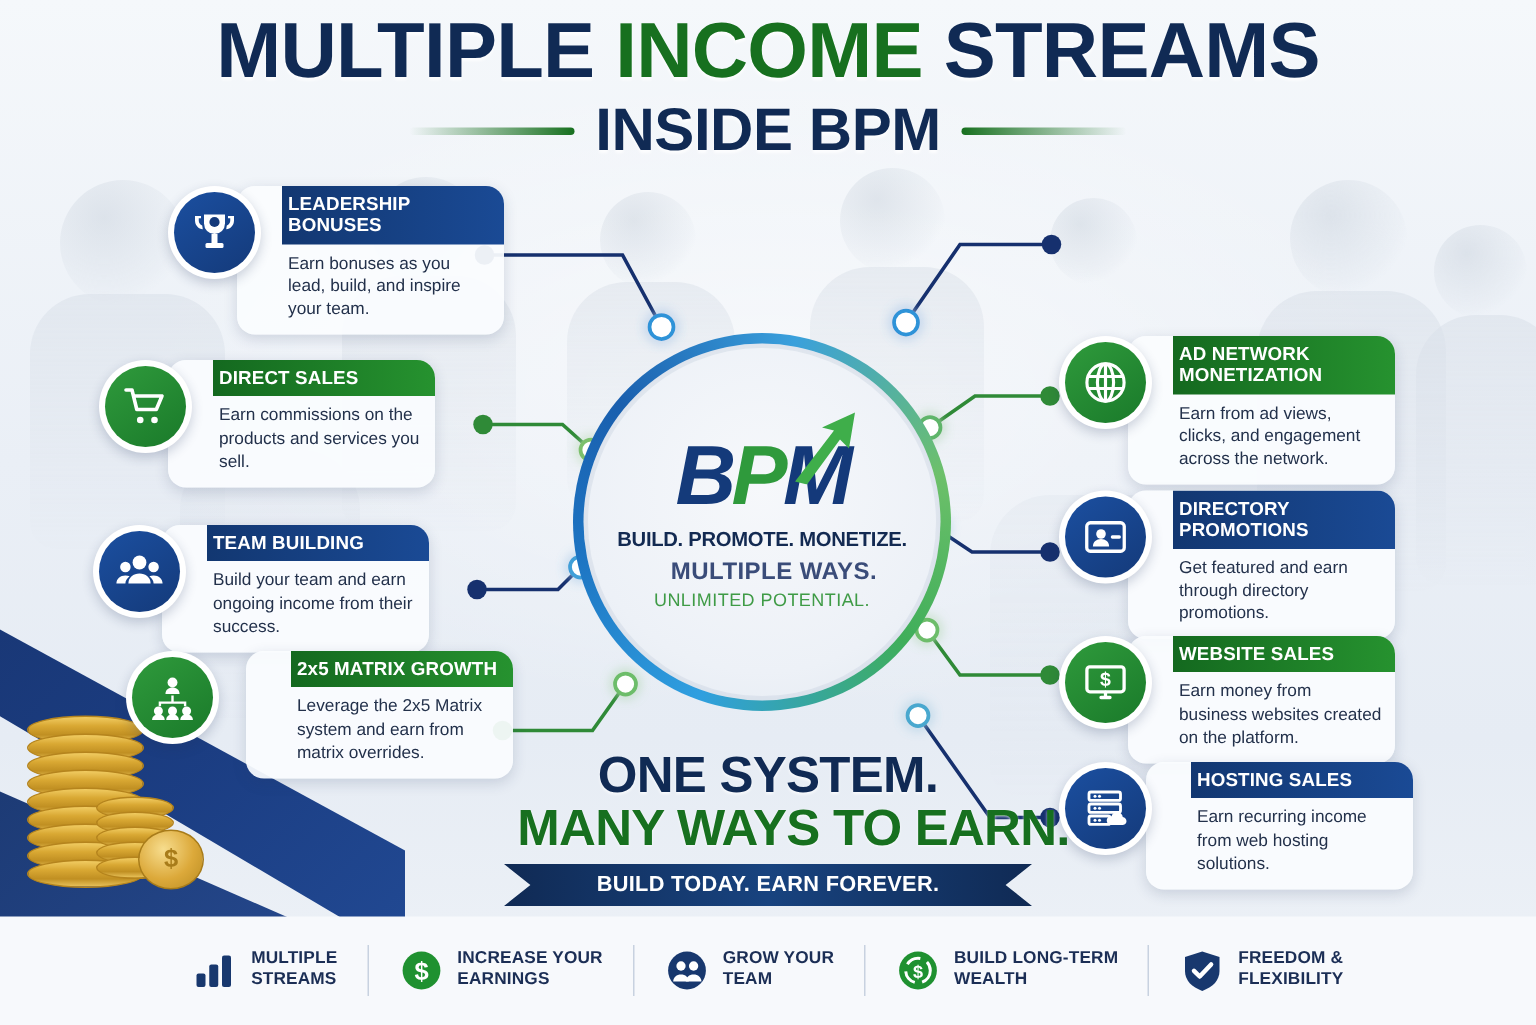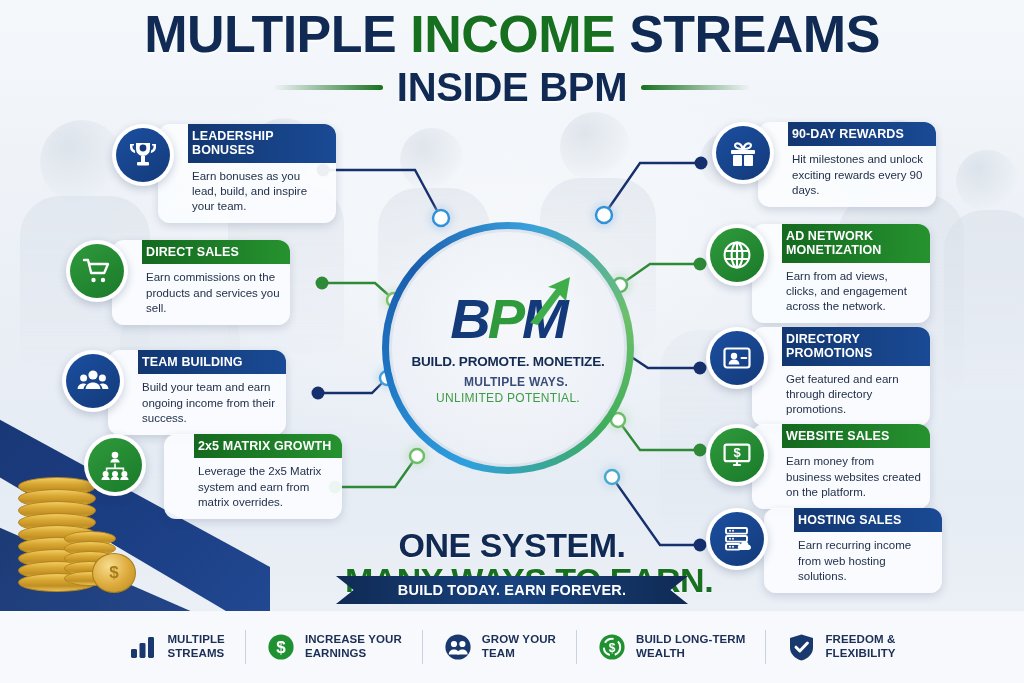--- a/index.html
+++ b/index.html
@@ -62,21 +62,21 @@
 
   .logo { position:absolute; left:392px; top:232px; width:232px; height:232px;
           display:flex; flex-direction:column; align-items:center; justify-content:center; }
   .logo-word { position:relative; font-size:56px; font-weight:800; letter-spacing:-3px;
                line-height:1; display:flex; align-items:flex-end; }
   .logo-word .b { color:#143a7a; font-style:italic; }
   .logo-word .p { color:#2f9a3c; font-style:italic; }
   .logo-word .m { color:#14397a; font-style:italic; }
   .logo-arrow { position:absolute; right:-6px; top:-16px; width:46px; height:50px; }
   .tag1 { font-size:13.5px; font-weight:800; color:#132a52; letter-spacing:-.2px; margin-top:7px; }
-  .tag2 { font-size:12px; font-weight:800; color:#3a4c79; letter-spacing:.3px; margin-top:6px;padding-left:16px; }
+  .tag2 { font-size:16px; font-weight:800; color:#3a4c79; letter-spacing:.3px; margin-top:6px;padding-left:16px; }
   .tag3 { font-size:12px; font-weight:400; color:#3f9b46; letter-spacing:.3px; margin-top:2px; }
 
   
   .card { position:absolute; display:flex; align-items:flex-start; }
   .badge { position:relative; z-index:3; width:62px; height:62px; border-radius:50%;
            background:#fff; display:flex; align-items:center; justify-content:center;
            box-shadow:0 3px 8px rgba(30,50,90,.22); flex:0 0 auto; }
   .badge .disc { width:54px; height:54px; border-radius:50%;
                  display:flex; align-items:center; justify-content:center; }
   .badge.navy .disc { background: linear-gradient(145deg,#1b4fa0,#143a7a); }
@@ -102,21 +102,21 @@
           background: linear-gradient(180deg,#f1cc62 0%,#d9a833 35%,#c08f22 70%,#e8c25a 100%);
           border:1px solid #b5841d; }
   .coin-face { position:absolute; border-radius:50%;
           background: radial-gradient(circle at 38% 32%, #f7dd8e, #dca93a 55%, #b98b22 100%);
           border:1px solid #a87c1a; display:flex; align-items:center; justify-content:center;
           color:#a87c1a; font-weight:800; }
 
   
   .onesys { position:absolute; left:0; right:0; top:500px; text-align:center; }
   .onesys .l1 { font-size:34px; font-weight:800; color:#102a54; letter-spacing:-.5px; line-height:1.02;
-                text-shadow:0 1px 2px rgba(255,255,255,.75);margin-top:28px; }
+                text-shadow:0 1px 2px rgba(255,255,255,.75); }
   .onesys .l2 { font-size:34px; font-weight:800; color:#17701f; letter-spacing:-.5px; line-height:1.05;
                 text-shadow:0 1px 2px rgba(255,255,255,.75);margin-left:34px; }
   .ribbon { position:absolute; left:50%; transform:translateX(-50%); top:576px;
             width:352px; height:28px; background:linear-gradient(90deg,#102a54,#18437f,#102a54);
             clip-path: polygon(0 0, 100% 0, 95% 50%, 100% 100%, 0 100%, 5% 50%);
             display:flex; align-items:center; justify-content:center; }
   .ribbon span { color:#fff; font-size:14.5px; font-weight:800; letter-spacing:.2px; }
 
   
   .footer { position:absolute; left:0; right:0; bottom:0; height:72px;
@@ -295,36 +295,20 @@
             <path d="M21.2 31c0-2.3 1.9-3.8 4.2-3.8S29.6 28.7 29.6 31z"></path>
         </svg>
       </div>
     </div>
     <div class="panel">
       <div class="phead green">2x5 MATRIX GROWTH</div>
       <div class="pbody">Leverage the 2x5 Matrix system and earn from matrix overrides.</div>
     </div>
   </div>
 
-  <div class="card right" style="left:712px; top:122px;">
-    <div class="badge navy">
-      <div class="disc">
-        <svg width="32" height="32" viewBox="0 0 32 32" fill="#fff">
-          <rect x="4" y="13" width="24" height="4" rx="1"></rect>
-          <rect x="6" y="18" width="9" height="11" rx="1"></rect>
-          <rect x="17" y="18" width="9" height="11" rx="1"></rect>
-          <path d="M16 12c-1.5-4-4-6-6.5-5.5C7.6 6.9 7.6 9.4 9.4 10.6c1.6 1 4 1.4 6.6 1.4zm0 0c1.5-4 4-6 6.5-5.5 1.9.4 1.9 2.9.1 4.1-1.6 1-4 1.4-6.6 1.4z" fill="none" stroke="#fff" stroke-width="2.2"></path>
-        </svg>
-      </div>
-    </div>
-    <div class="panel">
-      <div class="phead navy">90-DAY REWARDS</div>
-      <div class="pbody">Hit milestones and unlock exciting rewards every 90 days.</div>
-    </div>
-  </div>
 
   <div class="card right" style="left:706px; top:224px;">
     <div class="badge green">
       <div class="disc">
         <svg width="32" height="32" viewBox="0 0 32 32" fill="none" stroke="#fff" stroke-width="2.1">
           <circle cx="16" cy="16" r="12.4"></circle>
           <ellipse cx="16" cy="16" rx="5.4" ry="12.4"></ellipse>
           <path d="M3.9 12h24.2M3.9 20h24.2M16 3.6v24.8"></path>
         </svg>
       </div>

